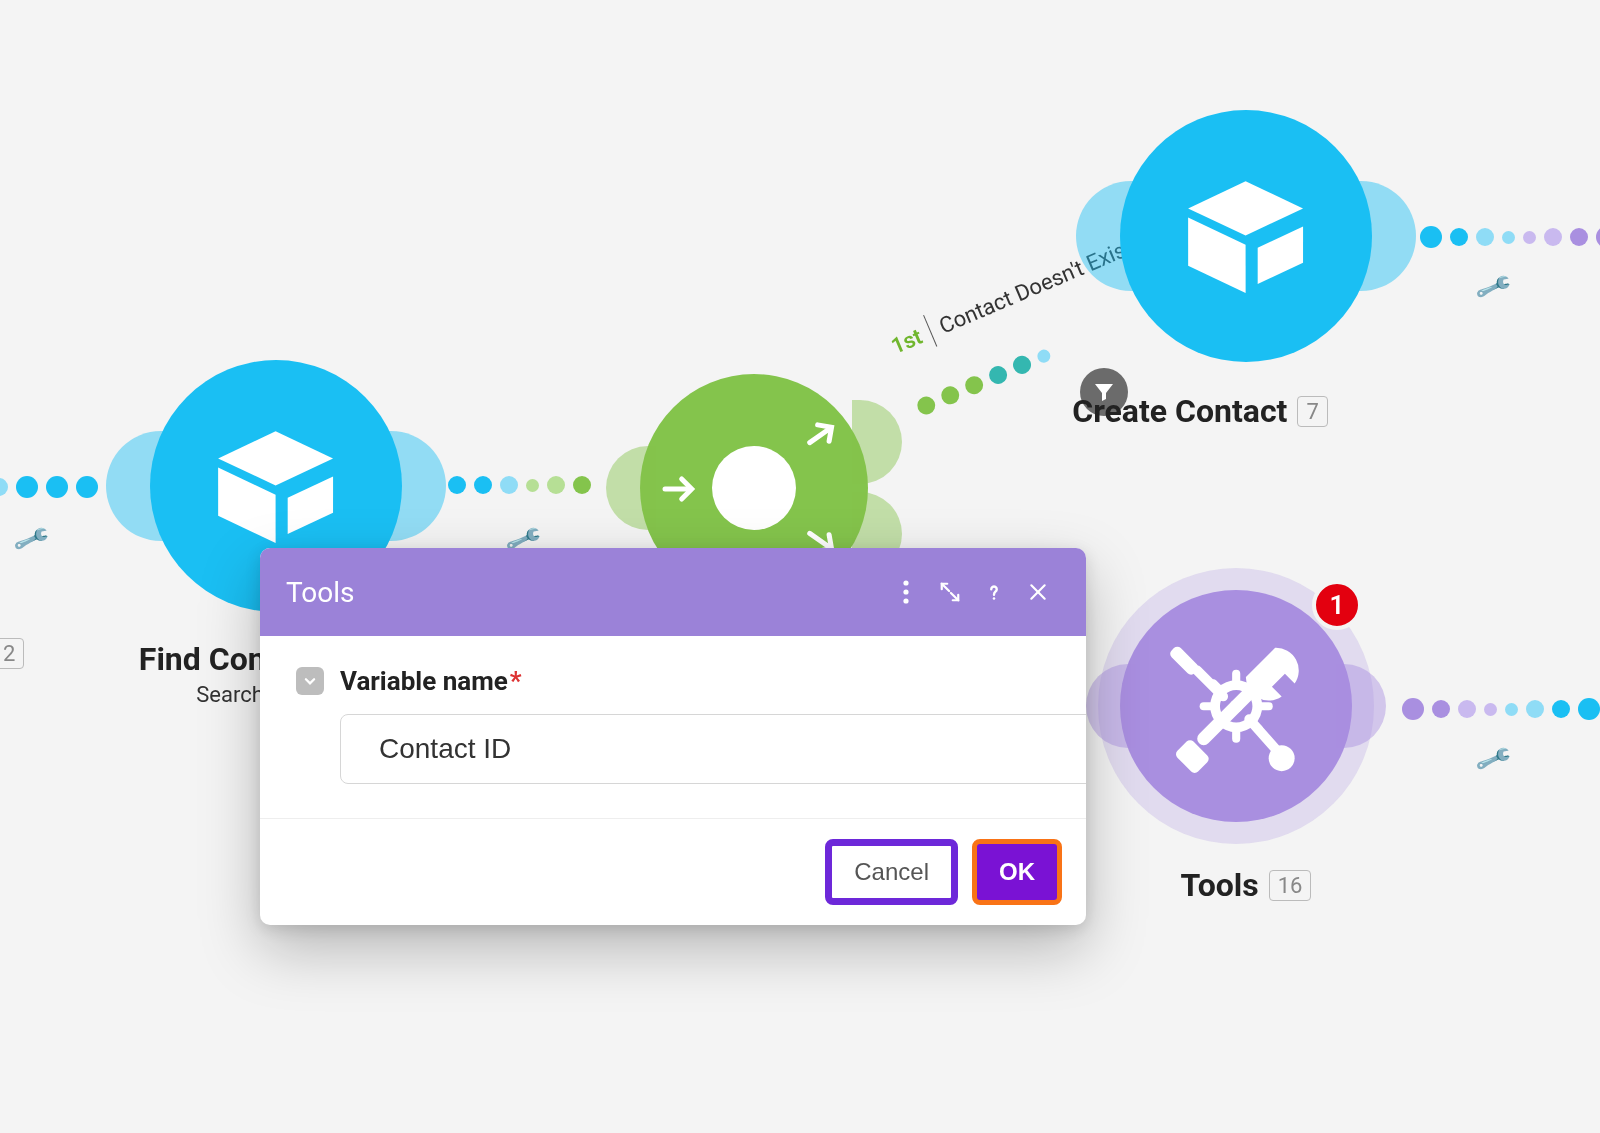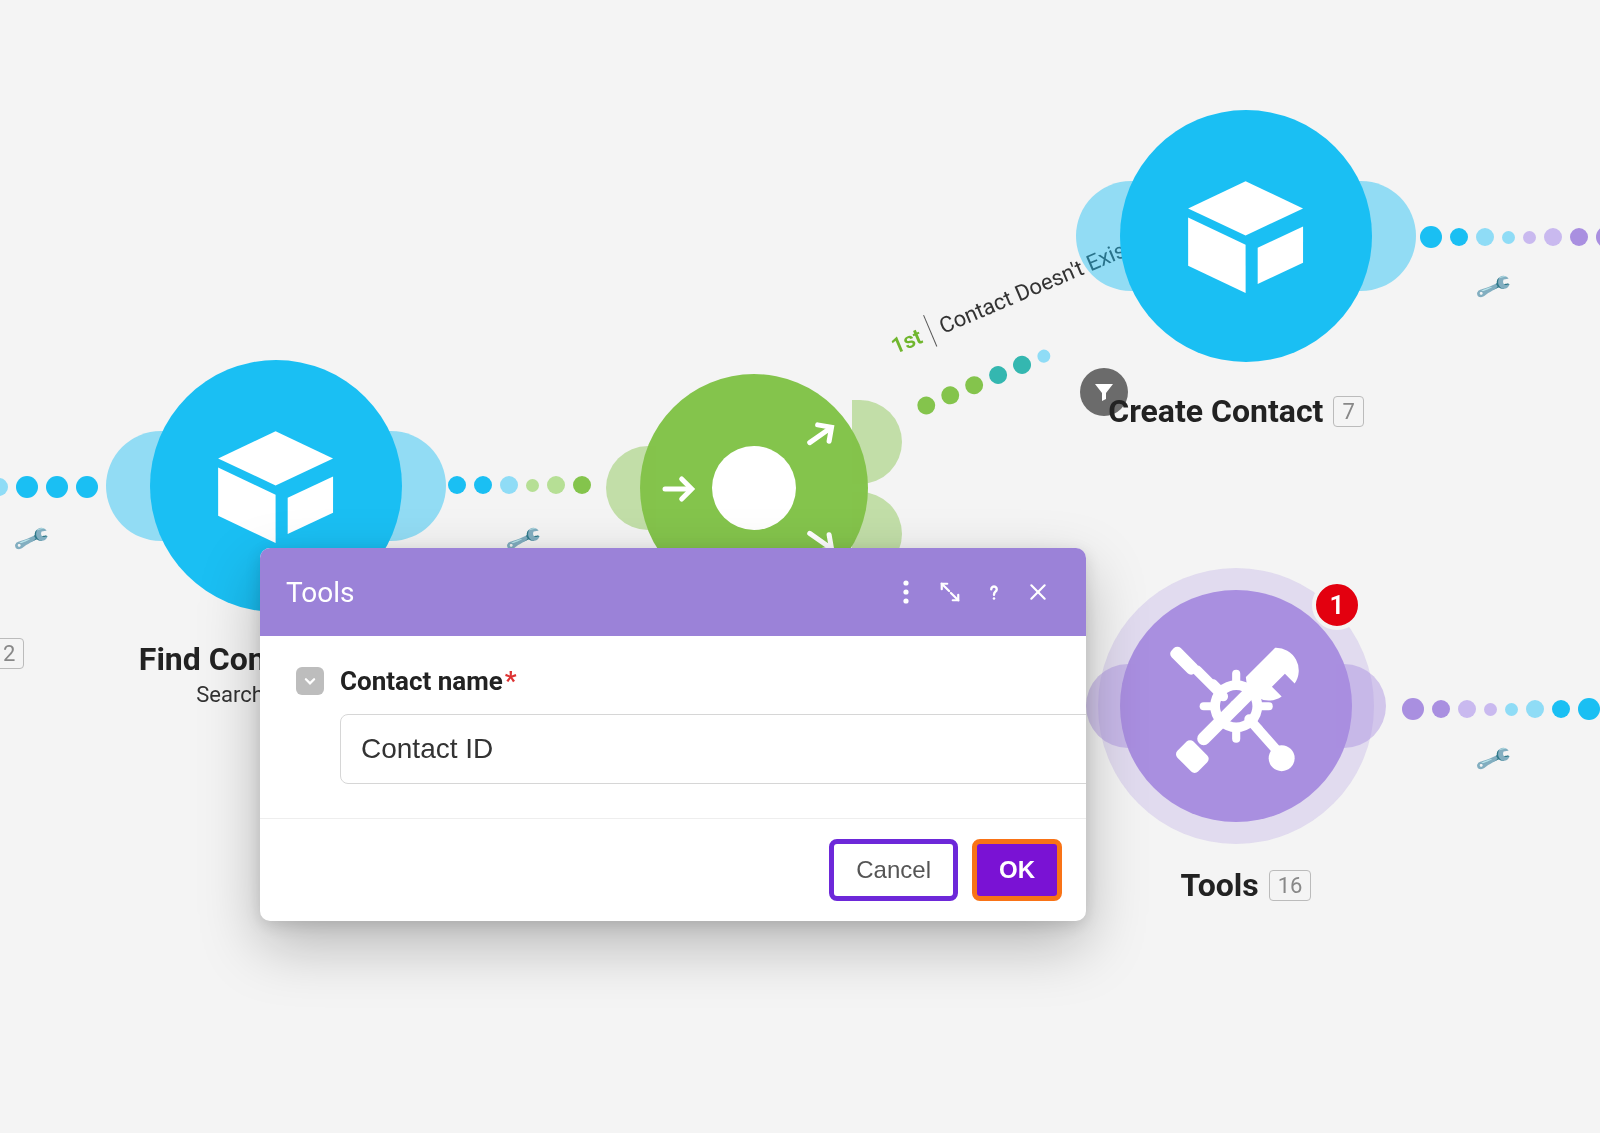--- a/index.html
+++ b/index.html
@@ -157,32 +157,32 @@
   .field-row{ display:flex; align-items:center; gap:16px; margin-bottom:18px;}
   .collapse-box{
     width:28px;height:28px;border-radius:6px;background:#bdbdbd;
     display:flex;align-items:center;justify-content:center;color:#fff;font-size:16px;
   }
   .field-label{ font-size:26px;font-weight:700;color:#222;}
   .req{ color:#d33; margin-left:2px;}
   .text-input{
     width:100%; margin-left:44px;
     border:1px solid #d6d6d6; border-radius:8px;
-    font-size:28px; padding:18px 20px; color:#333;
+    font-size:28px; padding:18px 38px; color:#333;
     background:#fff;
   }
   .dialog-footer{
     border-top:1px solid #eee;
     padding:20px 24px;
     display:flex;justify-content:flex-end;gap:14px;
   }
   .btn{
     font-size:24px;padding:12px 22px;border-radius:8px;cursor:pointer;
   }
-  .btn-cancel{ background:#fff;border:5px solid #6d28d9;color:#555;}
+  .btn-cancel{ background:#fff;border:7px solid #6d28d9;color:#555;}
   .btn-ok{ background:#7a12d4;color:#fff;border:5px solid #f97316;font-weight:600;}
 
   
   .tools-svg{ width:70%;height:70%;}
 
   
   .router-inner{
     width:84px;height:84px;border-radius:50%;background:#fff;
   }
 
@@ -279,21 +279,21 @@
   <div class="circle blue" style="width:252px;height:252px;position:relative;">
     <span class="lens left"></span>
     <span class="lens right"></span>
     <svg class="cube-svg" viewBox="0 0 100 100">
       <path d="M50 14 L88 32 L50 50 L12 32 Z" fill="#fff"></path>
       <path d="M12 38 L50 56 L50 88 L12 70 Z" fill="#fff"></path>
       <path d="M58 58 L88 44 L88 68 L58 82 Z" fill="#fff"></path>
     </svg>
   </div>
 </div>
-<div class="label-block" style="left:1056px; top:392px; width:360px;">
+<div class="label-block" style="left:1020px; top:392px; width:360px;">
   <div class="title">
     <span>Create Contact</span>
     <span class="num-tag">7</span>
   </div>
 </div>
 
 <div class="trail" style="left:1420px; top:226px;">
   <span class="dot lg c-blue"></span>
   <span class="dot c-blue"></span>
   <span class="dot c-blue-l"></span>
@@ -390,21 +390,21 @@
   </div>
 
   <div class="dialog-body">
     <div class="field-row">
       <div class="collapse-box">
         <svg width="14" height="14" viewBox="0 0 24 24" fill="none" stroke="#fff" stroke-width="4" stroke-linecap="round">
             <polyline points="5 9 12 16 19 9"></polyline>
           </svg>
       </div>
       <div class="field-label">
-        <span>Contact name</span><span class="req">*</span>
+        <span>Variable name</span><span class="req">*</span>
       </div>
     </div>
     <input class="text-input" type="text" value="Contact ID" style="">
   </div>
 
   <div class="dialog-footer">
     <button class="btn btn-cancel">Cancel</button>
     <button class="btn btn-ok">OK</button>
   </div>
 </div>

